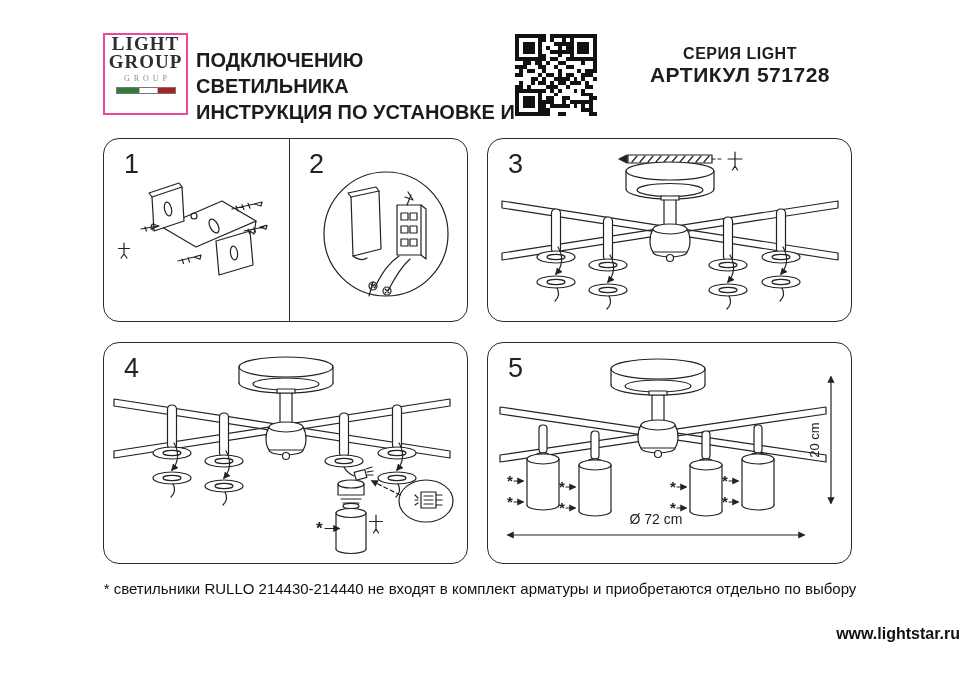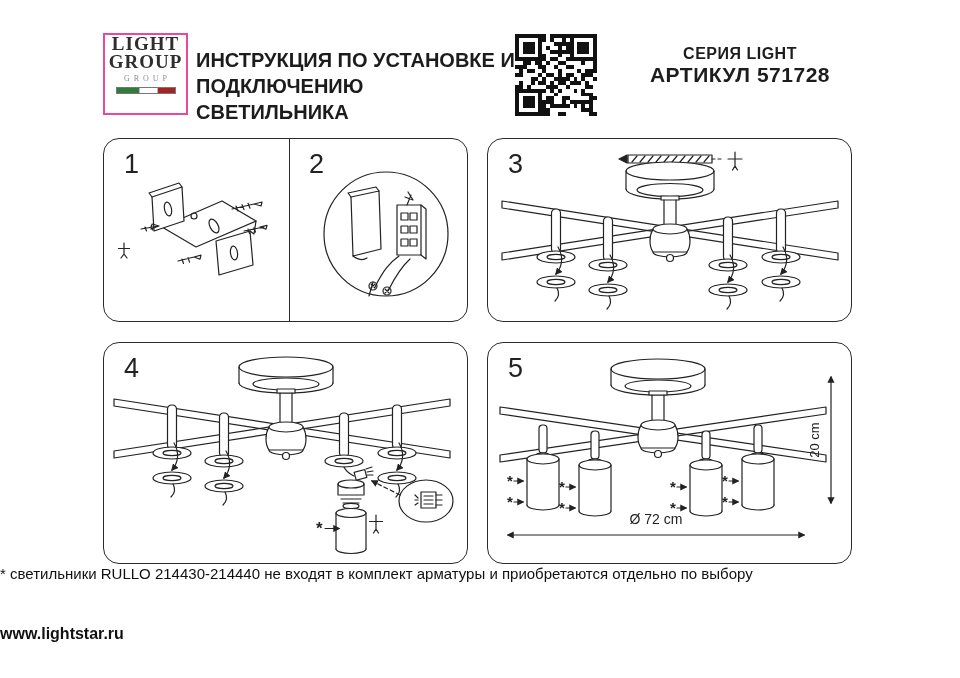--- a/index.html
+++ b/index.html
@@ -43,47 +43,47 @@
     position:absolute;border:1.5px solid #2b2b2b;border-radius:16px;background:#fff;
     box-sizing:border-box;
   }
   .panel .num{
     position:absolute;left:20px;top:10px;font-size:27px;font-weight:400;color:#222;
   }
   .divider{position:absolute;left:185px;top:0;bottom:0;width:0;border-left:1.5px solid #2b2b2b;}
   .panel svg{position:absolute;left:0;top:0;}
   
   .footnote{
-    position:absolute;left:0;top:565px;width:100%;text-align:left;
+    position:absolute;left:0;top:580px;width:100%;text-align:center;
     font-size:15px;color:#111;
   }
   .website{
-    position:absolute;left:0;top:625px;width:100%;text-align:left;
+    position:absolute;left:0;top:625px;width:100%;text-align:right;
     font-size:16px;font-weight:bold;color:#111;
   }
 </style>
 </head>
 <body>
 
 <div class="page">
 
   <div class="logo-box">
     <span class="logo-word">LIGHT</span>
     <span class="logo-word">GROUP</span>
     <span class="logo-group">GROUP</span>
     <span class="flag">
         <i class="g"></i>
         <i class="w"></i>
         <i class="r"></i>
       </span>
   </div>
 
   <div class="doc-title">
+    <div>ПОДКЛЮЧЕНИЮ СВЕТИЛЬНИКА</div>
     <div>ИНСТРУКЦИЯ ПО УСТАНОВКЕ И</div>
-    <div>ПОДКЛЮЧЕНИЮ СВЕТИЛЬНИКА</div>
   </div>
 
   <div class="qr">
       <i class="b"></i>
       <i class="b"></i>
       <i class="b"></i>
       <i class="b"></i>
       <i class="b"></i>
       <i class="b"></i>
       <i class="b"></i>

